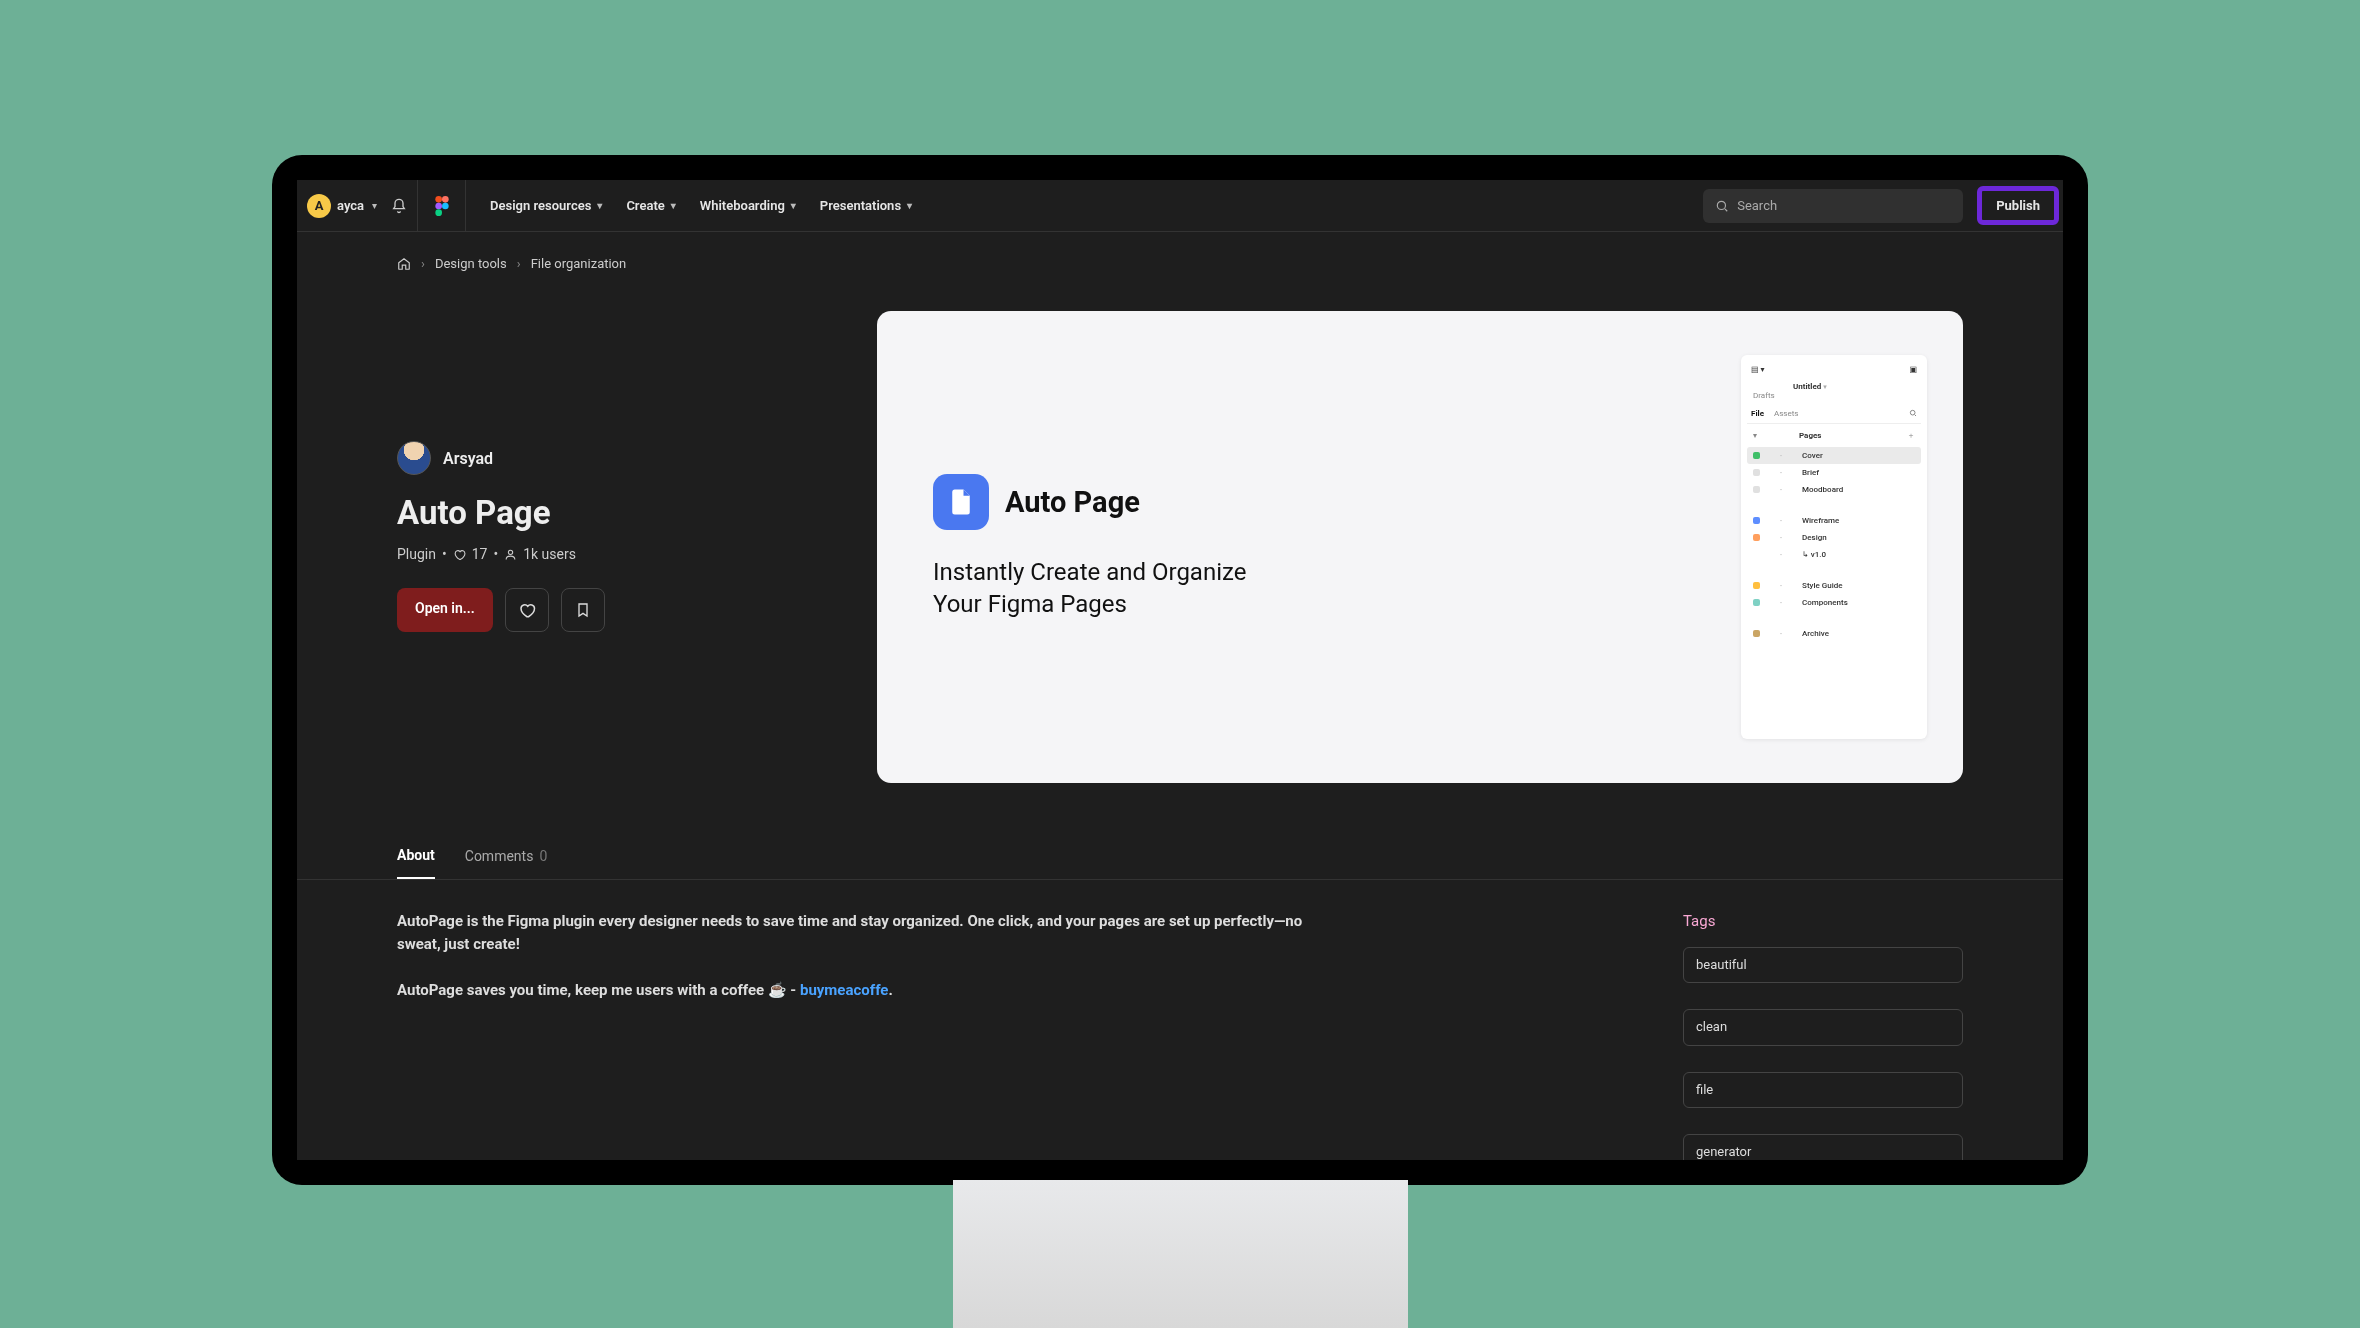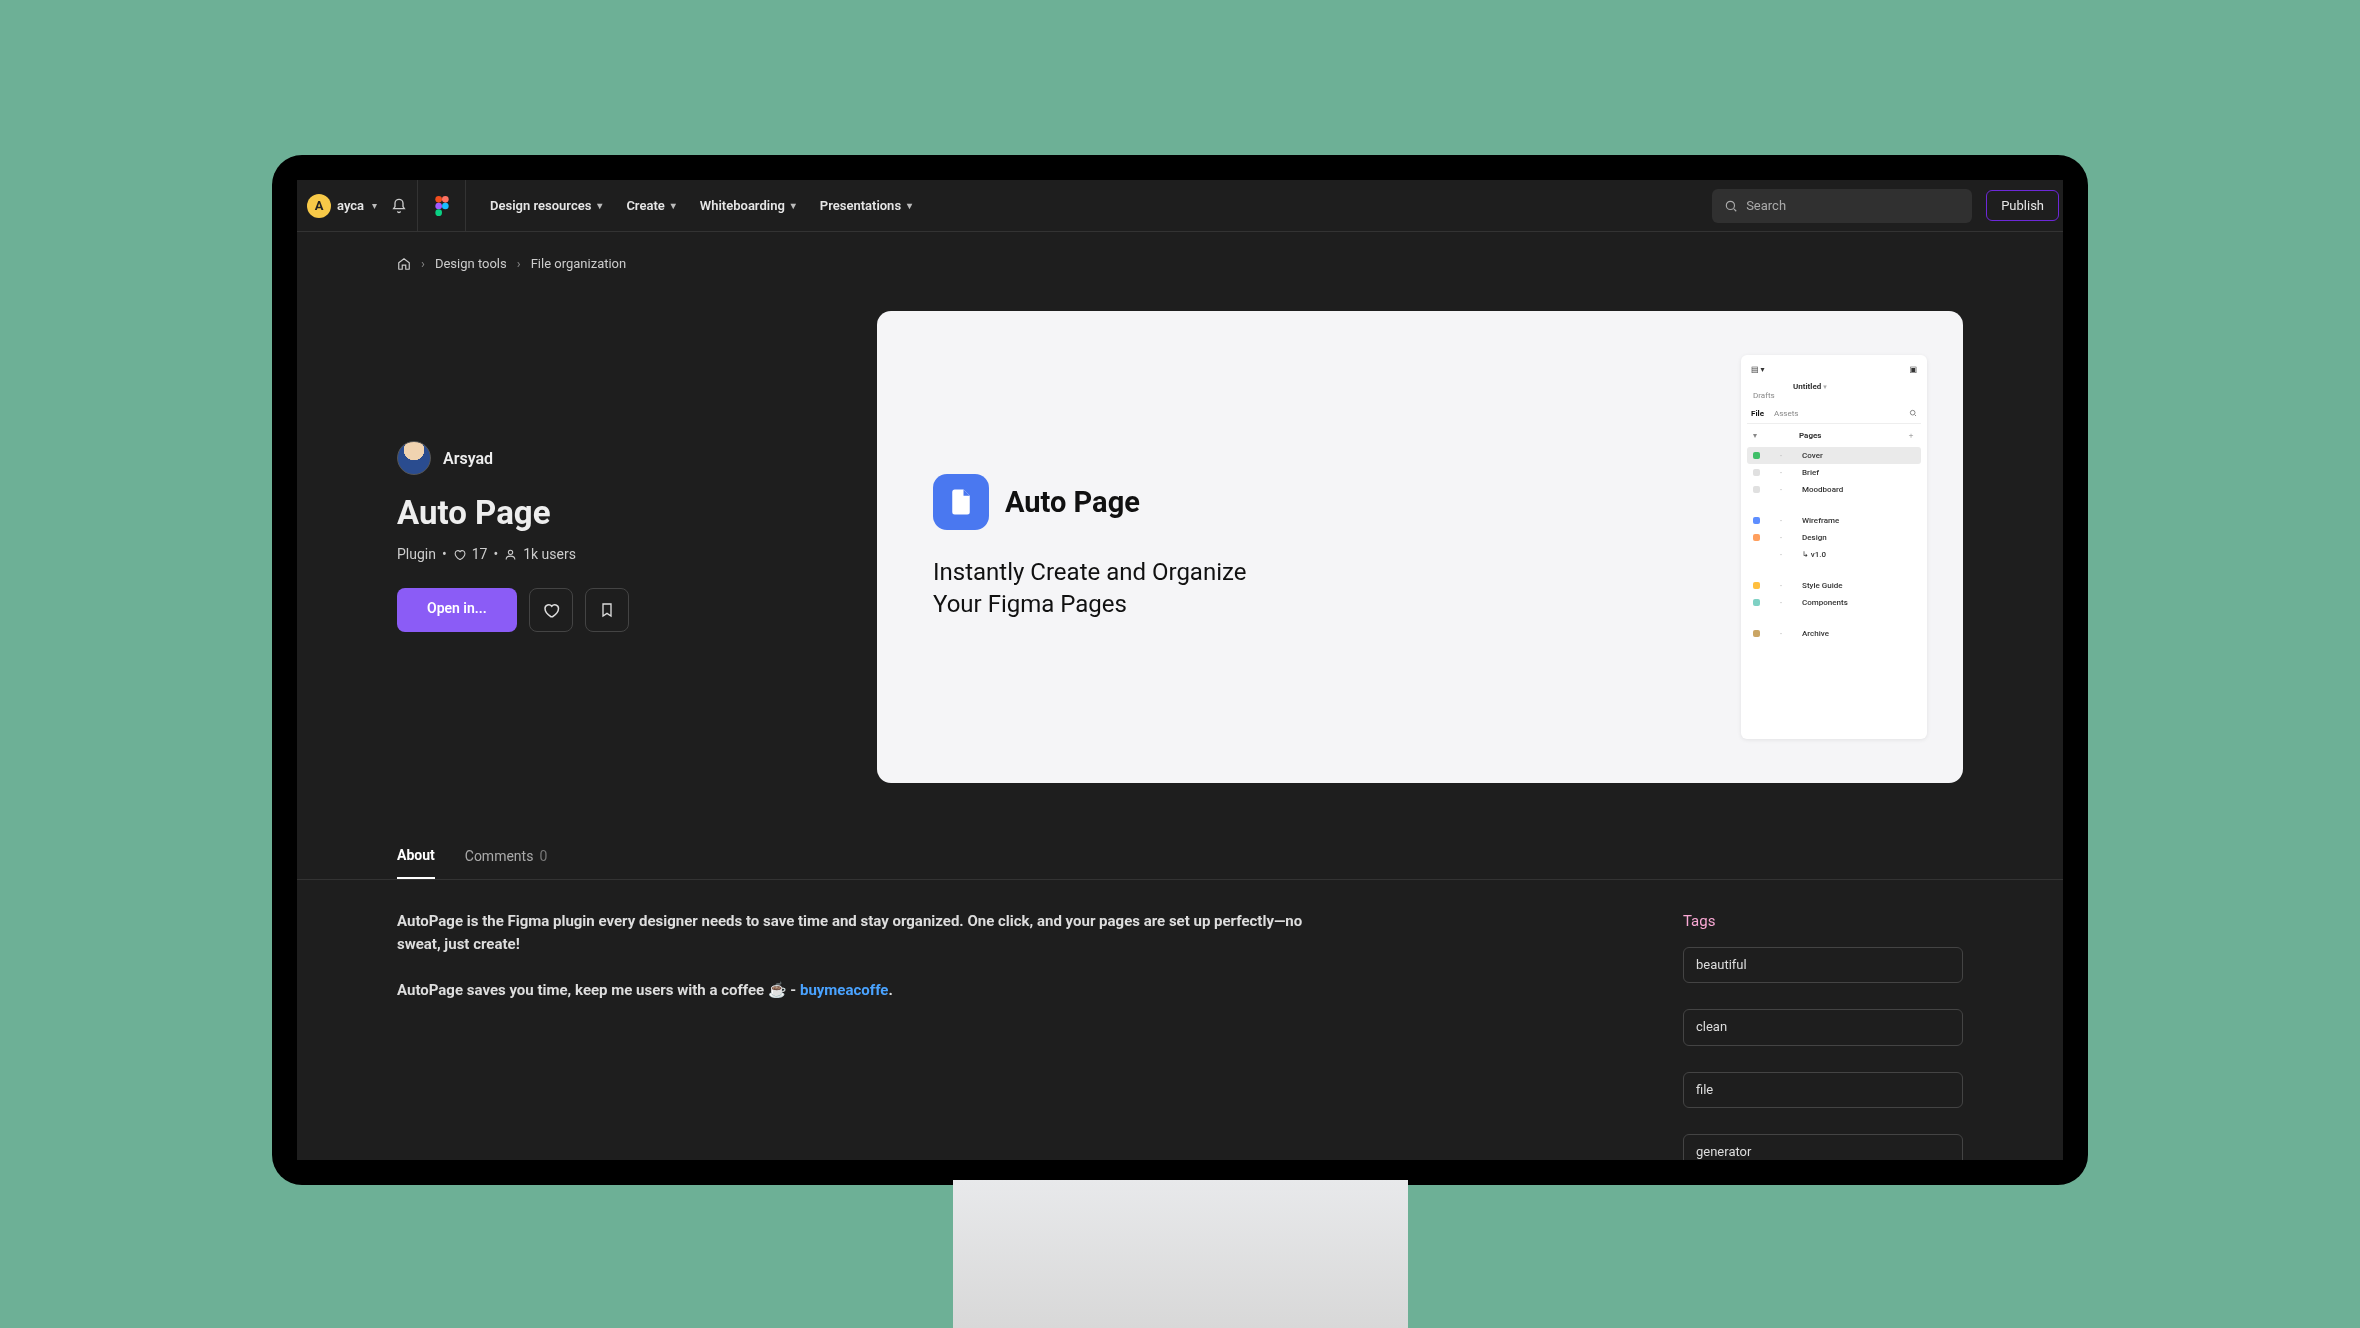--- a/index.html
+++ b/index.html
@@ -88,24 +88,24 @@
   .nav-item { display: flex; align-items: center; gap: 4px; cursor: pointer; }
   .spacer { flex: 1; }
   .search {
     display:flex; align-items:center; gap:8px;
     background: #303030; border-radius: 6px;
     height: 34px; width: 260px;
     padding: 0 12px; color: #aaa;
   }
   .publish-btn {
     margin-left: 14px;
-    border: 1px solid #6d28d9;
+    border: 5px solid #6d28d9;
     border-radius: 6px;
     padding: 7px 14px;
-    font-weight: 400;
+    font-weight: 700;
     cursor: pointer;
   }
 
   
   .crumbs {
     display: flex; align-items: center; gap: 10px;
     padding: 24px 100px 0 100px;
     color: #ccc; font-size: 13px;
   }
   .crumbs a { color: #ccc; text-decoration: none; }
@@ -128,22 +128,22 @@
   .author-avatar {
     width: 34px; height: 34px; border-radius: 17px;
     background: radial-gradient(circle at 50% 25%, #f0d3b0 35%, #2a4c8f 36%);
     border: 1px solid #555;
   }
   .author-name { font-weight: 600; font-size: 16px; }
   .title { font-size: 33px; font-weight: 700; margin-bottom: 14px; }
   .meta { font-size: 14px; color: #ccc; display: flex; gap: 6px; align-items: center; }
   .actions { display: flex; gap: 12px; margin-top: 26px; }
   .btn-primary {
-    background: #8b5cf6; color: #fff; font-weight: 600;
-    border-radius: 8px; padding: 12px 30px; font-size: 14px;
+    background: #7f1d1d; color: #fff; font-weight: 600;
+    border-radius: 8px; padding: 12px 18px; font-size: 14px;
     cursor: pointer;
   }
   .icon-btn {
     width: 44px; height: 44px; border: 1px solid #444;
     border-radius: 8px; display: flex; align-items: center; justify-content: center;
     cursor: pointer;
   }
 
   
   .preview {

